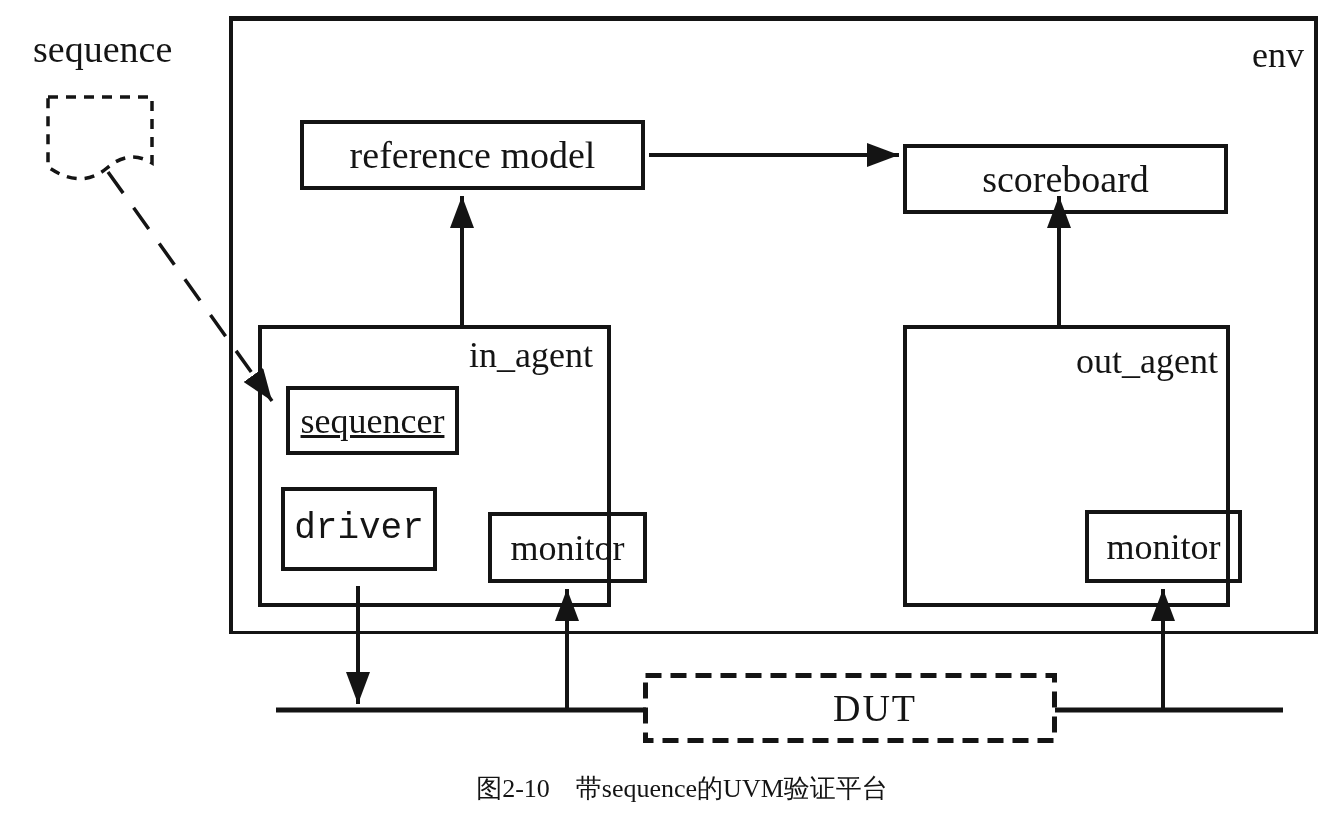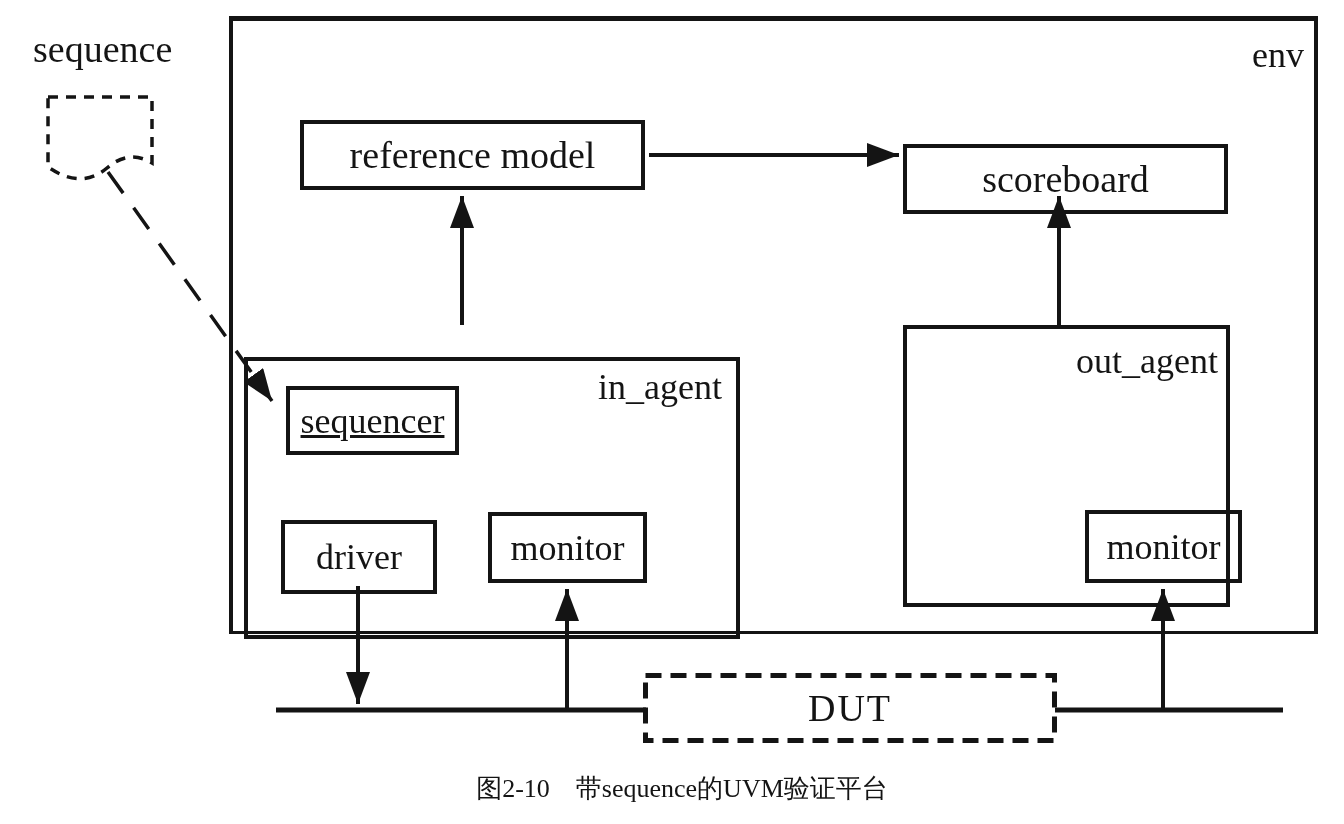--- a/index.html
+++ b/index.html
@@ -23,30 +23,30 @@
   .corner-label{
     position:absolute;font-size:36px;line-height:1;white-space:nowrap;
   }
   
   .env{left:229px;top:16px;width:1089px;height:618px;border-width:5px 4px 3px 4px;}
   .env-label{right:10px;top:16px;text-align:center;}
   
   .refmodel{left:300px;top:120px;width:345px;height:70px;}
   .scoreboard{left:903px;top:120px;width:325px;height:70px;margin-top:24px;}
   
-  .in-agent{left:244px;top:325px;width:496px;height:282px;margin-top:32px;}
+  .in-agent{left:258px;top:325px;width:353px;height:282px;}
   .in-agent-label{right:14px;top:8px;}
   .sequencer{left:286px;top:386px;width:173px;height:69px;text-decoration:underline;}
-  .driver{left:281px;top:520px;width:156px;height:74px;}
+  .driver{left:281px;top:487px;width:156px;height:84px;font-family:Liberation Mono, monospace;}
   .monitor-in{left:488px;top:512px;width:159px;height:71px;}
   .out-agent{left:903px;top:325px;width:327px;height:282px;}
   .out-agent-label{right:8px;top:14px;}
   .monitor-out{left:1085px;top:510px;width:157px;height:73px;}
   
-  .dut{left:643px;top:673px;width:414px;height:70px;border:none;font-family:Liberation Serif, serif;}
+  .dut{left:668px;top:673px;width:414px;height:70px;border:none;font-family:Liberation Serif, serif;}
   .dut .box-label{font-size:38px;letter-spacing:2px;}
   
   .sequence-label{left:33px;top:30px;font-size:38px;}
   .caption{
     position:absolute;left:0;top:772px;width:1344px;text-align:center;
     font-size:26px;line-height:1.3;margin-left:10px;
   }
   svg.overlay{
     position:absolute;left:0;top:0;width:1344px;height:824px;
     pointer-events:none;

